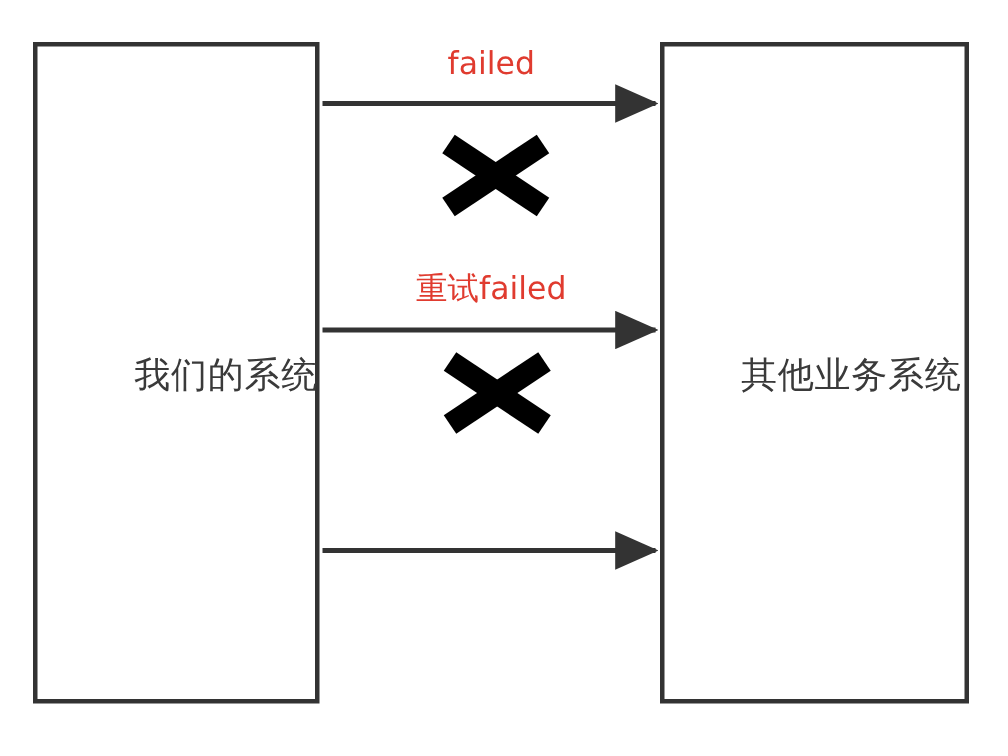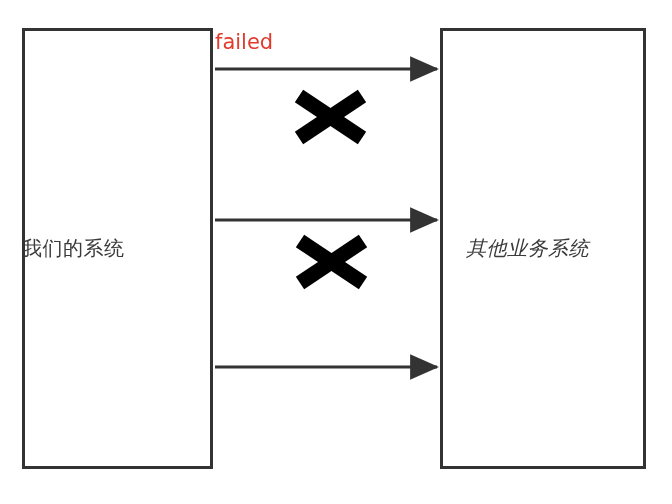--- a/index.html
+++ b/index.html
@@ -23,44 +23,43 @@
     position: absolute;
     left: 0;
     top: 0;
     width: 672px;
     height: 504px;
     display: block;
   }
   .node-label {
     position: absolute;
     color: #3a3a3a;
-    font-size: 20px;
+    font-size: 24px;
     line-height: 1;
     white-space: nowrap;
     letter-spacing: 0.5px;
-    text-align: left;
+    text-align: right;
   }
   #node-label-left {
     left: 22px;
     top: 238px;
     width: 190px;
   }
   #node-label-right {
-    left: 466px;
+    left: 444px;
     top: 238px;
     width: 197px;
-    font-style: italic;
   }
   .edge-label {
     position: absolute;
     color: #e03b2f;
     font-size: 21px;
     line-height: 1;
     white-space: nowrap;
-    text-align: left;
+    text-align: center;
   }
   #edge-label-1 {
     left: 215px;
     top: 32px;
     width: 225px;
   }
   #edge-label-2 {
     left: 215px;
     top: 182px;
     width: 225px;
@@ -103,15 +102,16 @@
       <line x1="363" y1="241" x2="300" y2="283" stroke="#000000" stroke-width="15" stroke-linecap="butt"></line>
     </g>
   </svg>
 
   <div class="node-label" id="node-label-left">我们的系统</div>
 
   <div class="node-label" id="node-label-right">其他业务系统</div>
 
   <div class="edge-label" id="edge-label-1">failed</div>
 
+  <div class="edge-label" id="edge-label-2">重试failed</div>
 
 
 </div>
 
 </body></html>

